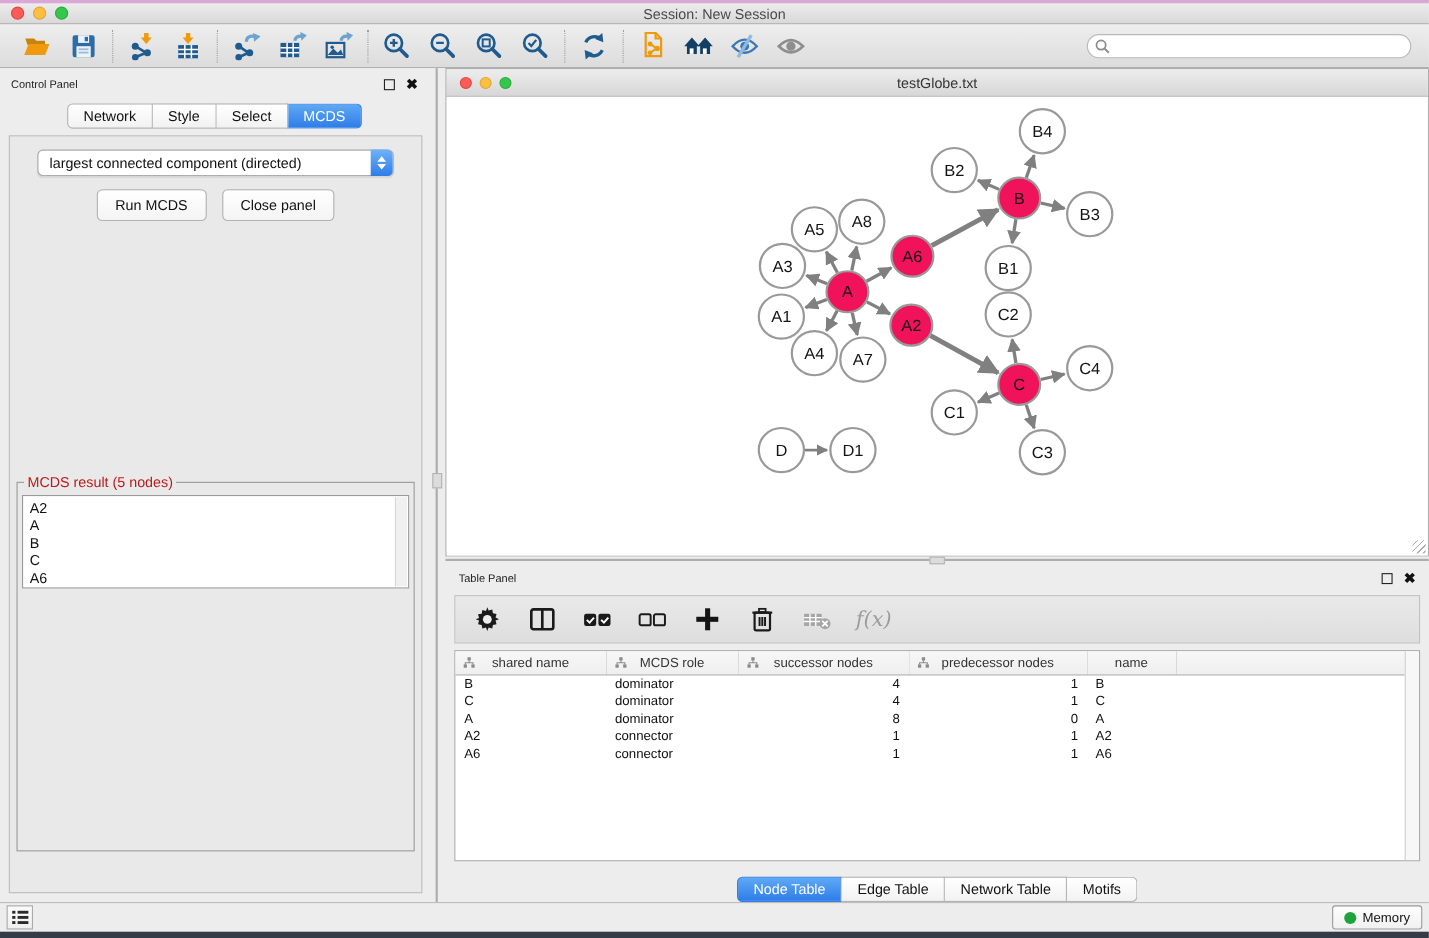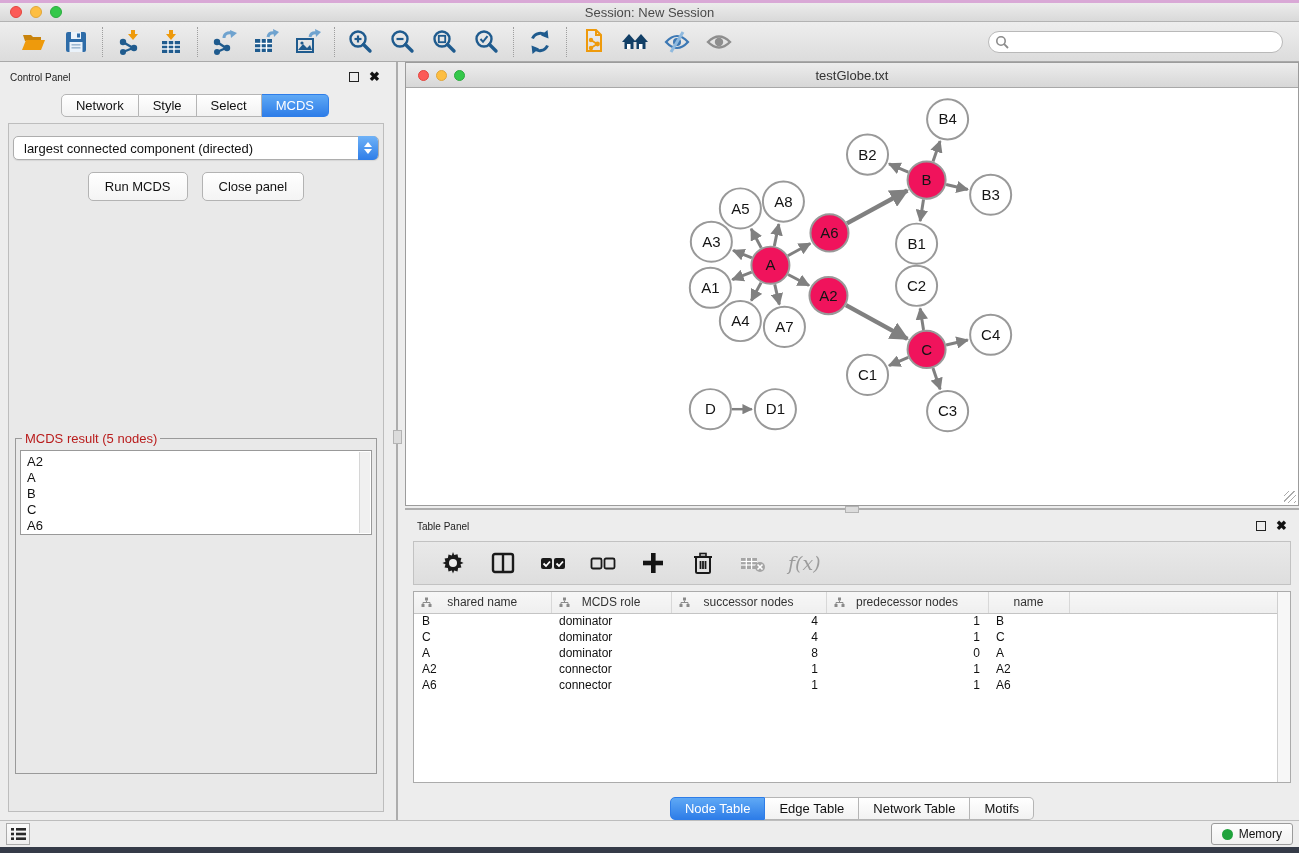--- a/index.html
+++ b/index.html
@@ -35,21 +35,21 @@
   .panel-winbtns { margin-left:auto; display:flex; align-items:center; gap:10px; }
   .wb-float { width:10px; height:10px; border:1.5px solid #222; display:inline-block; }
   .wb-close { font-size:13px; font-weight:bold; color:#111; line-height:10px; }
   .cp-tabs { display:flex; justify-content:center; margin:2px 0 6px 0; }
   .seg { border:1px solid #B5B5B5; border-left:none; background:linear-gradient(#FFFFFF,#F2F2F2); padding:3px 14px; font-size:13px; color:#111; }
   .seg:first-child { border-left:1px solid #B5B5B5; border-radius:5px 0 0 5px; }
   .seg:last-child { border-radius:0 5px 5px 0; }
   .seg.active { background:linear-gradient(#5FA9F5,#2E7DE8); color:#fff; border-color:#2E7DE8; }
   .cp-body { flex:1; margin:0 6px 8px 8px; border:1px solid #BDBDBD; background:#E9E9E9; display:flex; flex-direction:column; padding-top:12px; }
   .opt-label { text-align:center; font-size:13px; color:#111; margin-bottom:8px; }
-  .select-box { width:366px; height:24px; margin:0 auto; background:#fff; border:1px solid #ADADAD; border-radius:5px; display:flex; align-items:center; position:relative; box-shadow:0 1px 1px rgba(0,0,0,.08); }
+  .select-box { width:324px; height:24px; margin:0 auto; background:#fff; border:1px solid #ADADAD; border-radius:5px; display:flex; align-items:center; position:relative; box-shadow:0 1px 1px rgba(0,0,0,.08); }
   .select-box .sel-text { padding-left:10px; font-size:13px; color:#111; white-space:nowrap; overflow:hidden; }
   .stepper { position:absolute; right:0; top:-1px; width:20px; height:24px; border-radius:0 5px 5px 0; background:linear-gradient(#6FB2F7,#2E7DE8); display:flex; flex-direction:column; align-items:center; justify-content:center; gap:2px; }
   .chev-up { width:0; height:0; border-left:4px solid transparent; border-right:4px solid transparent; border-bottom:5px solid #fff; }
   .chev-dn { width:0; height:0; border-left:4px solid transparent; border-right:4px solid transparent; border-top:5px solid #fff; }
   .cp-buttons { display:flex; justify-content:center; gap:14px; margin-top:12px; }
   .btn { background:linear-gradient(#FFFFFF,#F4F4F4); border:1px solid #B3B3B3; border-radius:5px; padding:6px 16px; font-size:13px; color:#111; }
   .mcds-fieldset { margin:auto 6px 4px 6px; margin-top:230px; border:1px solid #9A9A9A; padding:4px 4px 4px 4px; height:343px; display:flex; flex-direction:column; }
   .mcds-fieldset legend { font-size:13px; color:#b91c1c; padding:0 3px; margin-left:2px; }
   .mcds-list { flex:1; background:#fff; border:1px solid #999; position:relative; padding:3px 0 0 6px; overflow:hidden; }
   .mcds-item { font-size:13px; line-height:16px; color:#111; }
@@ -74,21 +74,21 @@
     background:repeating-linear-gradient(135deg, transparent 0 3px, #ABABAB 3px 4px); }
 
   
   .h-splitter { height:7px; position:relative; background:#EDEDED; }
   .h-splitter .line { position:absolute; left:0; right:0; top:2px; height:2px; background:#ADADAD; }
   .h-splitter .grip { position:absolute; left:440px; top:0px; width:14px; height:7px; background:#DCDCDC; border:1px solid #B3B3B3; }
 
   
   .table-panel { flex:1; display:flex; flex-direction:column; background:#EDEDED;justify-content:flex-end; }
   .tp-header { height:26px; display:flex; align-items:center; padding:0 12px; }
-  .tp-toolbar { height:44px; margin:2px 8px 0 8px; background:linear-gradient(#E9E9E9,#DEDEDE); border:1px solid #C2C2C2; display:flex; align-items:center; gap:20px; padding:0 24px; }
+  .tp-toolbar { height:44px; margin:2px 8px 0 8px; background:linear-gradient(#E9E9E9,#DEDEDE); border:1px solid #C2C2C2; display:flex; align-items:center; gap:20px; padding:0 14px; }
   .tp-toolbar .tbtn { width:30px; height:30px; }
   .fx-label { font-family:"DejaVu Serif", serif; font-style:italic; font-size:19px; color:#9C9C9C; }
   .tp-table-wrap { margin:6px 8px 0 8px; height:192px; background:#fff; border:1px solid #ABABAB; position:relative; overflow:hidden; }
   table.data { border-collapse:collapse; table-layout:fixed; width:100%; }
   table.data th { height:21px; background:linear-gradient(#F7F7F7,#EFEFEF); border-bottom:1px solid #C4C4C4; border-right:1px solid #D8D8D8; font-weight:normal; font-size:12px; color:#333; position:relative; text-align:center; }
   table.data th .hicon { position:absolute; left:7px; top:5px; }
   table.data td { height:16px; font-size:12px; color:#111; padding:0 8px; white-space:nowrap; }
   td.num { text-align:right; padding-right:16px; }
   .tp-scroll { position:absolute; top:0; right:0; bottom:0; width:13px; background:#F7F7F7; border-left:1px solid #CFCFCF; }
   .tp-tabs { display:flex; justify-content:center; margin-top:14px; }

